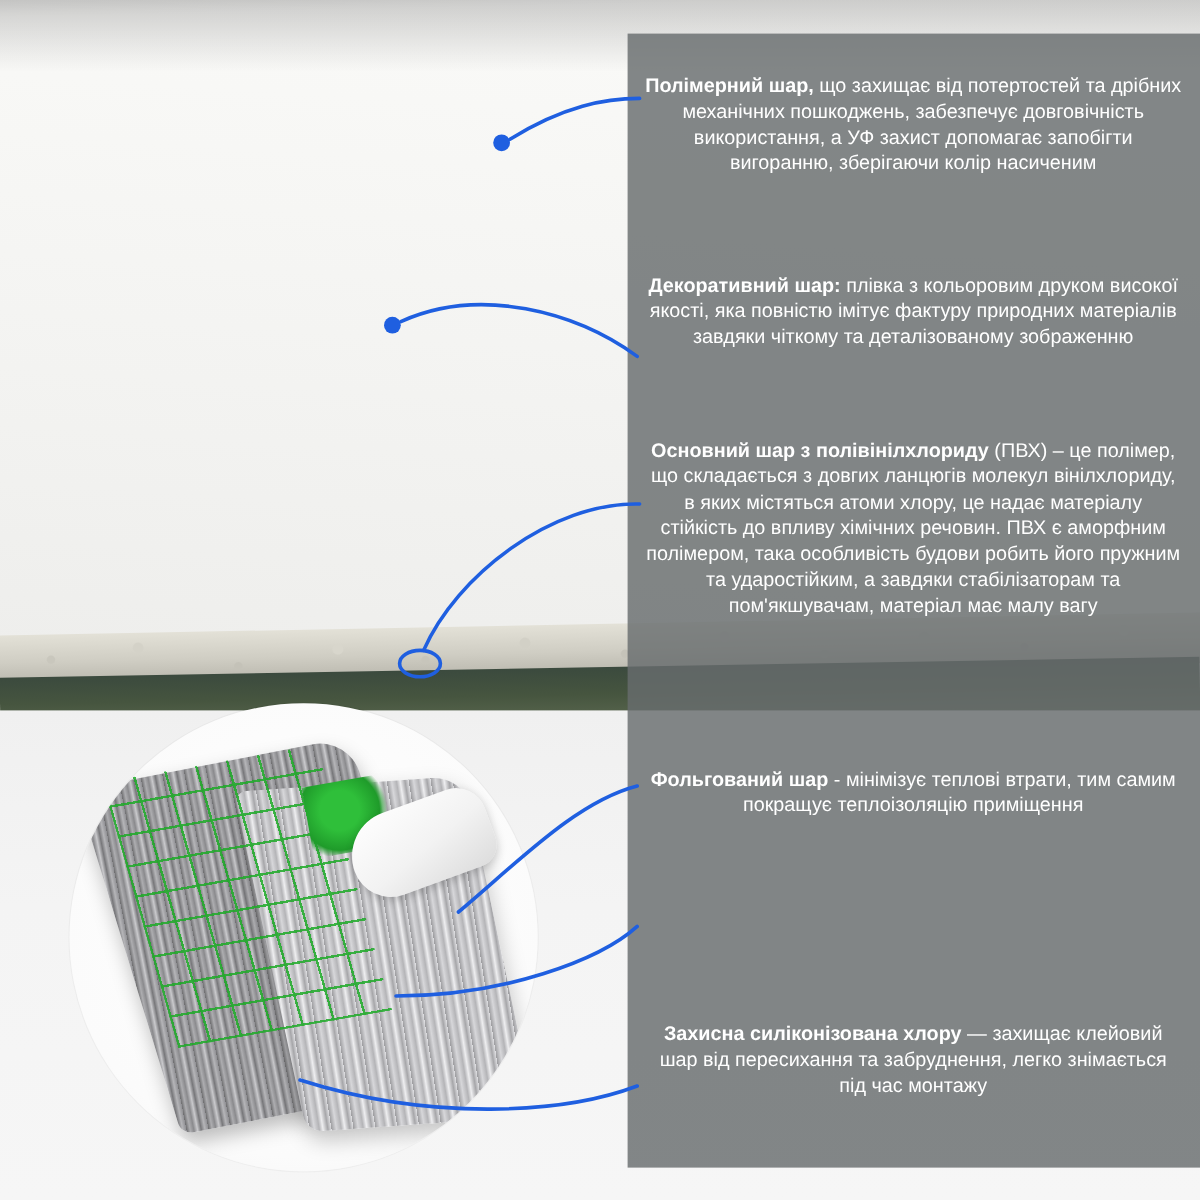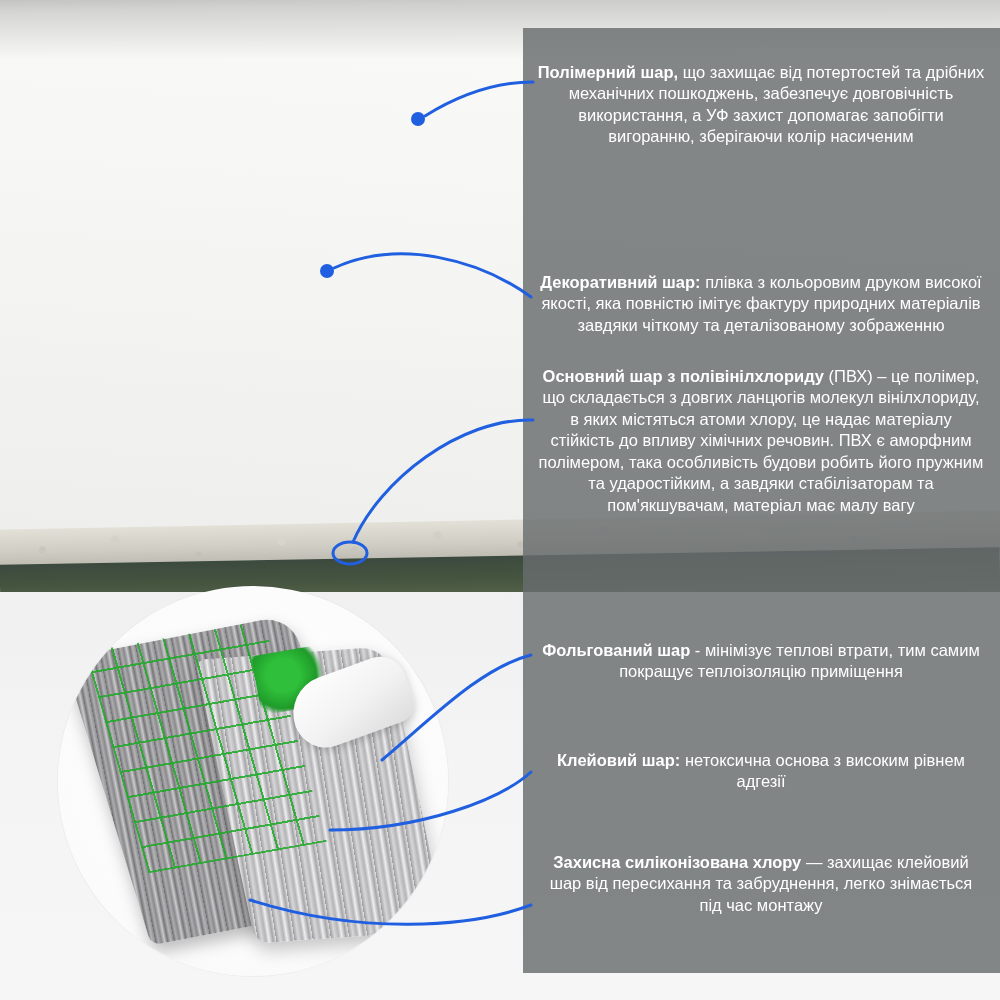--- a/index.html
+++ b/index.html
@@ -149,21 +149,21 @@
   .block {
     position: absolute;
     color: #ffffff;
     text-align: center;
     line-height: 1.30;
   }
   .block .lead {
     font-weight: bold;
   }
   .b1 { left: 537px; top: 62px;  width: 448px; font-size: 16.5px; }
-  .b2 { left: 537px; top: 228px; width: 448px; font-size: 16.5px; margin-top: 44px; }
+  .b2 { left: 537px; top: 228px; width: 448px; font-size: 16.5px; }
   .b3 { left: 537px; top: 366px; width: 448px; font-size: 16.5px; }
   .b4 { left: 537px; top: 640px; width: 448px; font-size: 16.5px; }
   .b5 { left: 537px; top: 750px; width: 448px; font-size: 16.5px; }
   .b6 { left: 537px; top: 852px; width: 448px; font-size: 16.5px; }
 
   
   .callouts {
     position: absolute;
     left: 0; top: 0;
     width: 1000px; height: 1000px;
@@ -222,21 +222,18 @@
   </div>
 
   <div class="block b4">
     <span class="lead">Фольгований шар</span><span> - мінімізує теплові втрати, тим самим покращує теплоізоляцію приміщення</span>
   </div>
 
   <div class="block b3">
     <span class="lead">Основний шар з полівінілхлориду</span><span> (ПВХ) – це полімер, що складається з довгих ланцюгів молекул вінілхлориду, в яких містяться атоми хлору, це надає матеріалу стійкість до впливу хімічних речовин. ПВХ є аморфним полімером, така особливість будови робить його пружним та ударостійким, а завдяки стабілізаторам та пом'якшувачам, матеріал має малу вагу</span>
   </div>
 
-  <div class="block b5">
-    <span class="lead">Клейовий шар:</span><span> нетоксична основа з високим рівнем адгезії</span>
-  </div>
 
   <div class="block b6">
     <span class="lead">Захисна силіконізована хлору</span><span> — захищає клейовий шар від пересихання та забруднення, легко знімається під час монтажу</span>
   </div>
 
 </div>
 
 </body></html>

